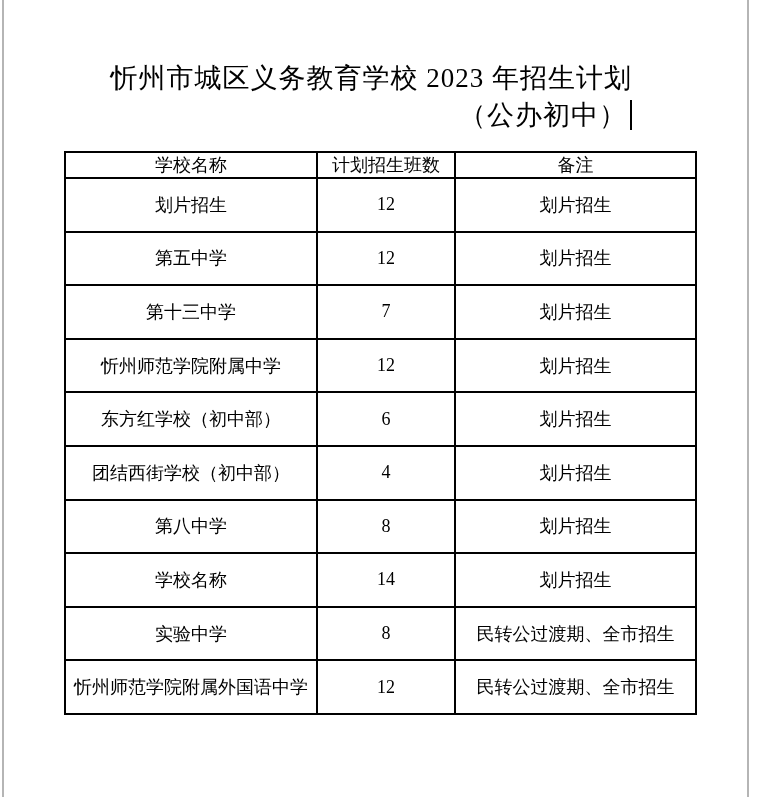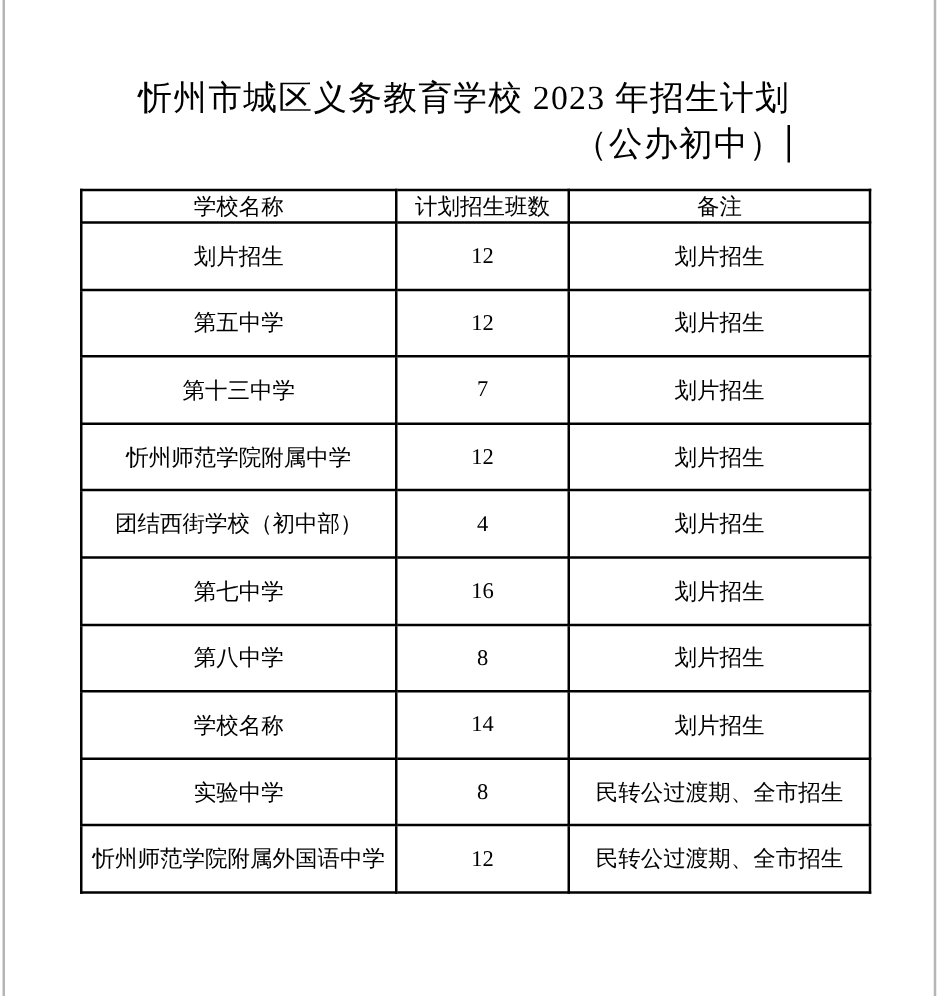--- a/index.html
+++ b/index.html
@@ -122,33 +122,33 @@
     <td>7</td>
     <td>划片招生</td>
   </tr>
 
   <tr>
     <td>忻州师范学院附属中学</td>
     <td>12</td>
     <td>划片招生</td>
   </tr>
 
+  <tr>
+    <td>东方红学校（初中部）</td>
+    <td>6</td>
+    <td>划片招生</td>
+  </tr>
 
 
   <tr>
     <td>团结西街学校（初中部）</td>
     <td>4</td>
     <td>划片招生</td>
   </tr>
 
-  <tr>
-    <td>第七中学</td>
-    <td>16</td>
-    <td>划片招生</td>
-  </tr>
 
   <tr>
     <td>第八中学</td>
     <td>8</td>
     <td>划片招生</td>
   </tr>
 
   <tr>
     <td>学校名称</td>
     <td>14</td>

